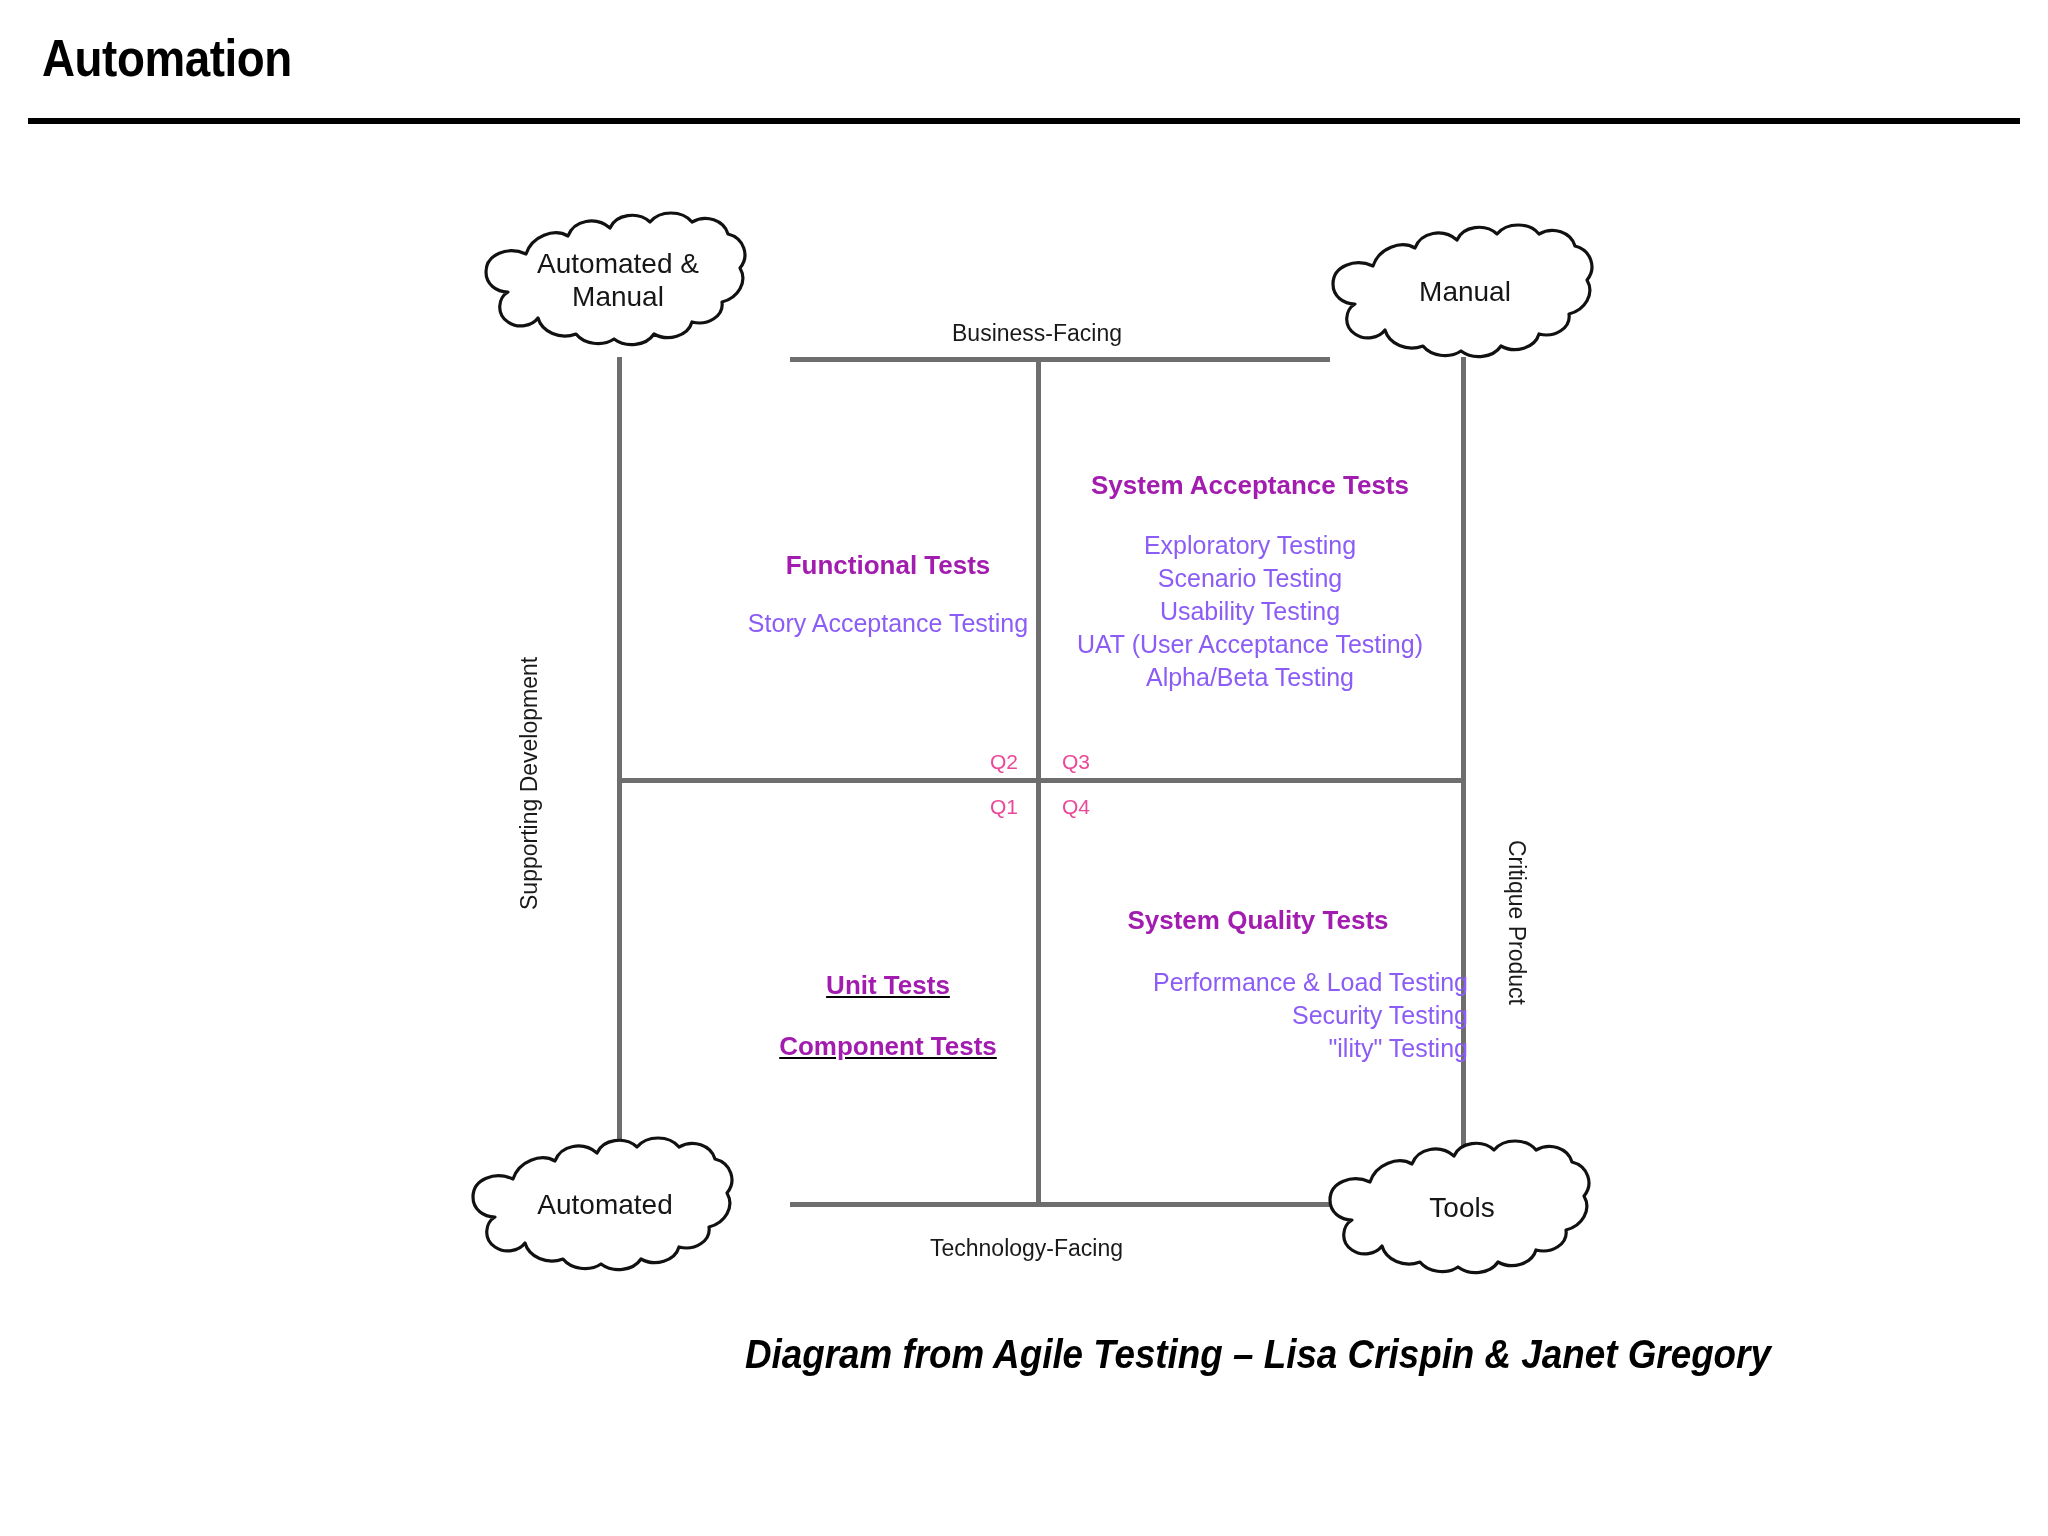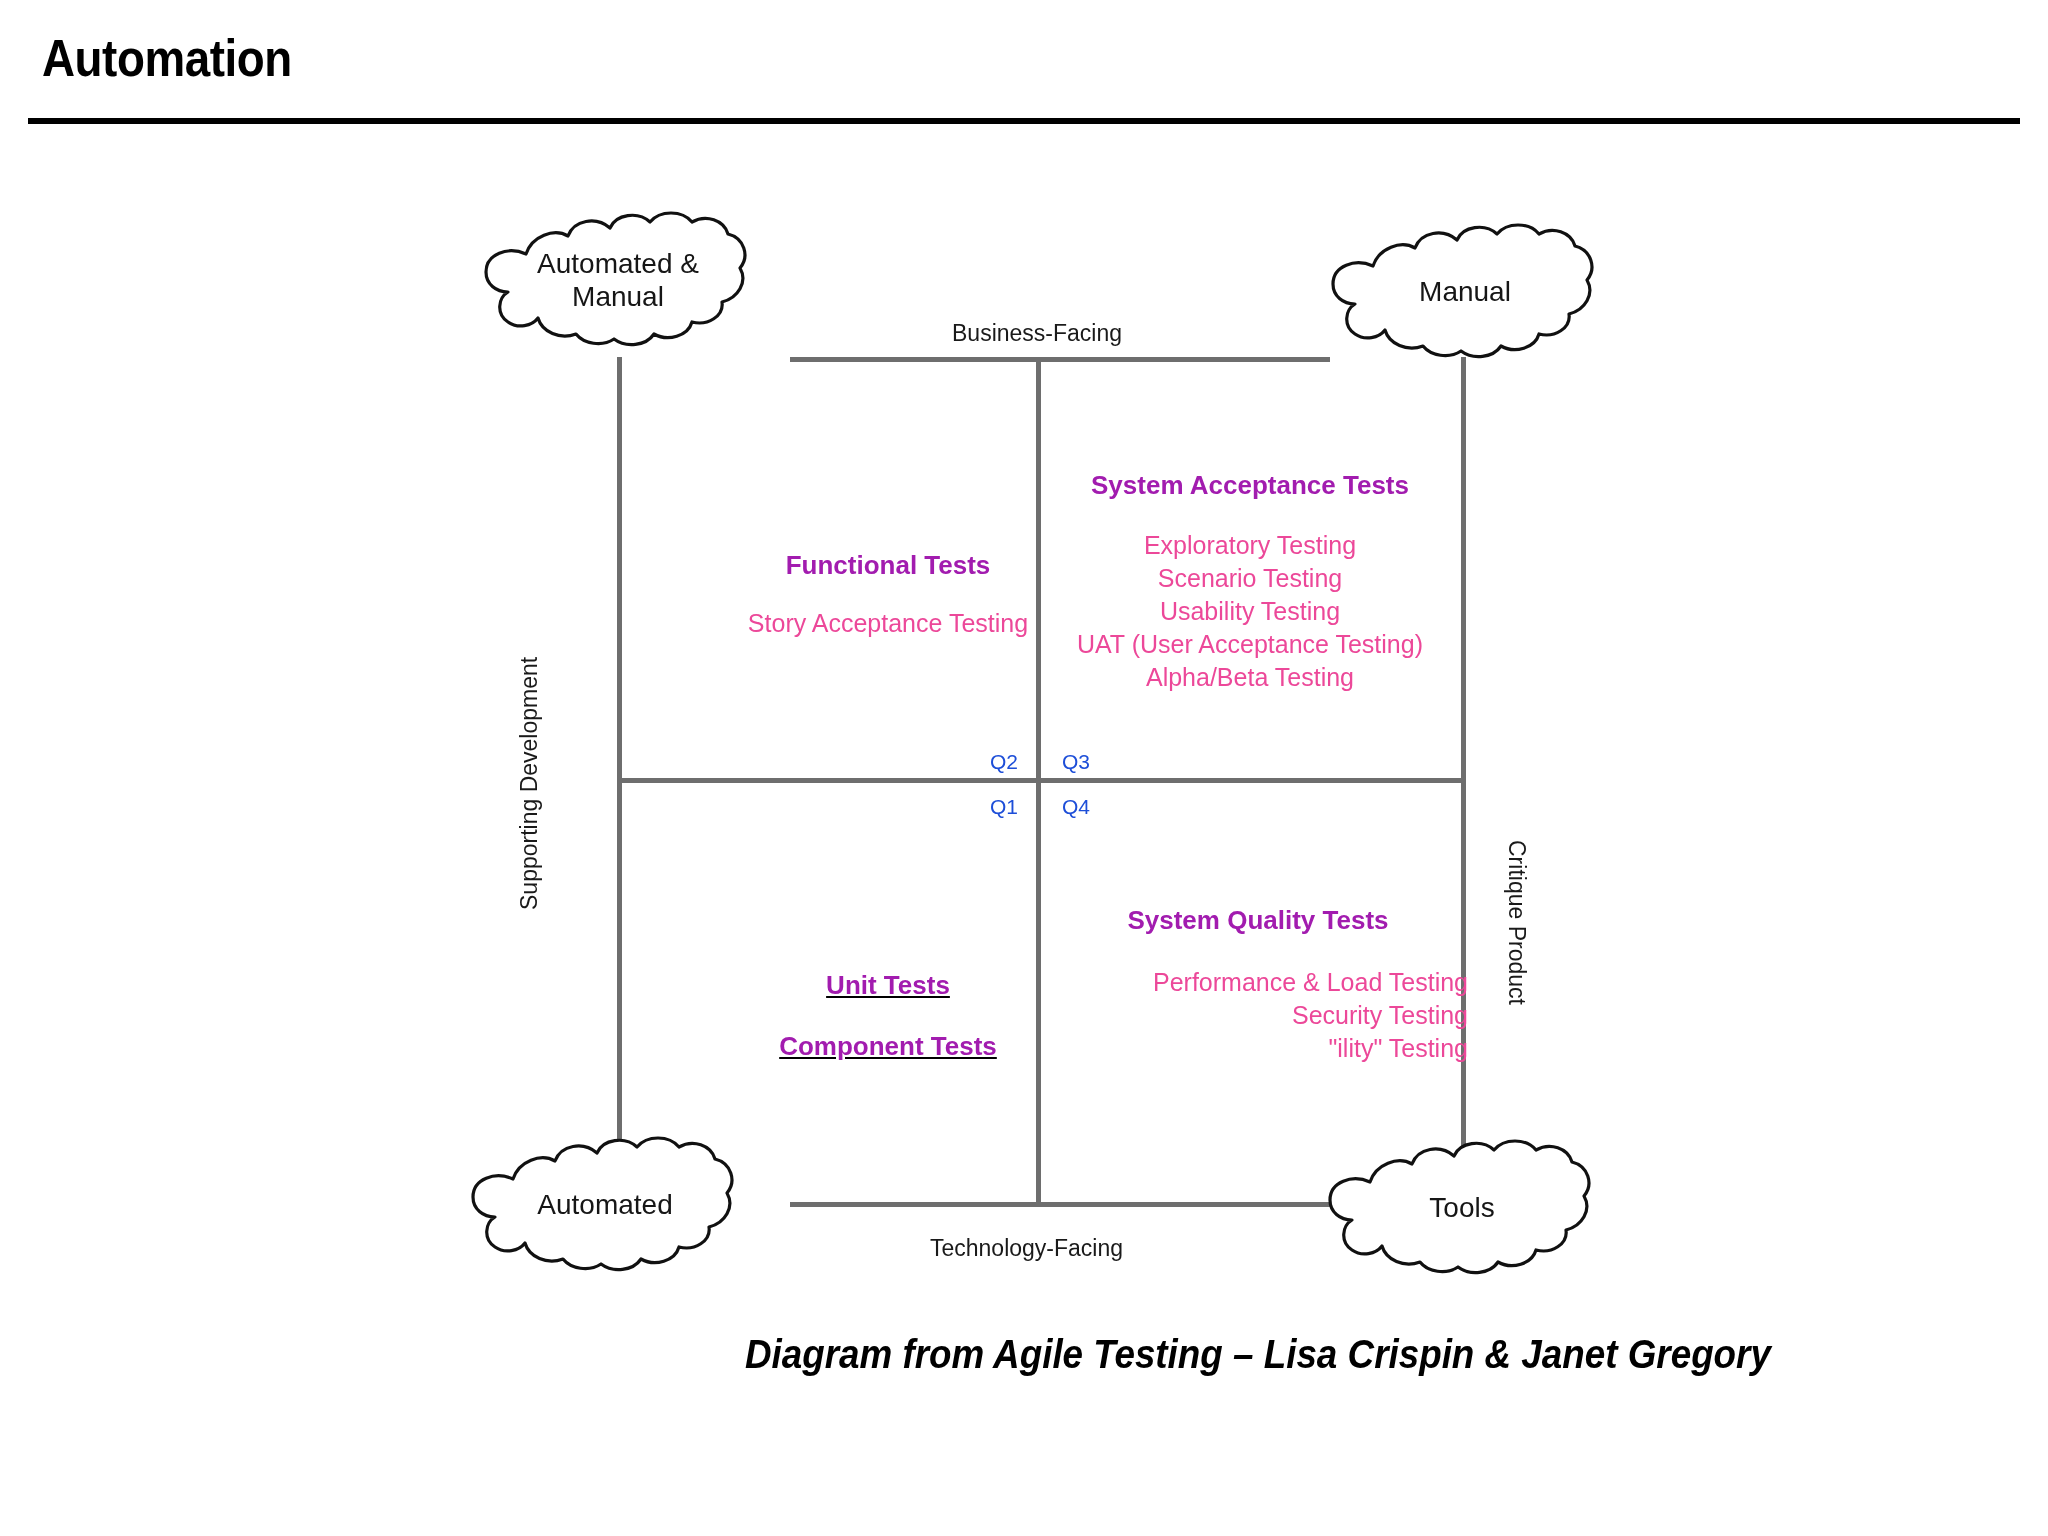--- a/index.html
+++ b/index.html
@@ -113,42 +113,42 @@
     left: 1530px;
     top: 690px;
     transform: rotate(90deg);
     transform-origin: left top;
   }
 
   
   .quad-key {
     position: absolute;
     font-size: 21px;
-    color: #1d4ed8;
+    color: #ec4899;
   }
   #key-q2 { left: 990px;  top: 600px; }
   #key-q3 { left: 1062px; top: 600px; }
   #key-q1 { left: 990px;  top: 645px; }
   #key-q4 { left: 1062px; top: 645px; }
 
   
   .quad-block {
     position: absolute;
     text-align: center;
   }
   .quad-heading {
     font-size: 26px;
     font-weight: bold;
     color: #a21caf;
     white-space: nowrap;
   }
   .quad-list {
     font-size: 25px;
     line-height: 1.32;
-    color: #ec4899;
+    color: #8b5cf6;
   }
   .quad-list div { white-space: nowrap; }
 
   #quad-q2 { left: 678px;  top: 400px; width: 420px; }
   #quad-q2 .quad-list { margin-top: 26px; }
 
   #quad-q3 { left: 1040px; top: 320px; width: 420px; }
   #quad-q3 .quad-list { margin-top: 28px; }
 
   #quad-q1 { left: 678px;  top: 820px; width: 420px; text-decoration: underline; }

